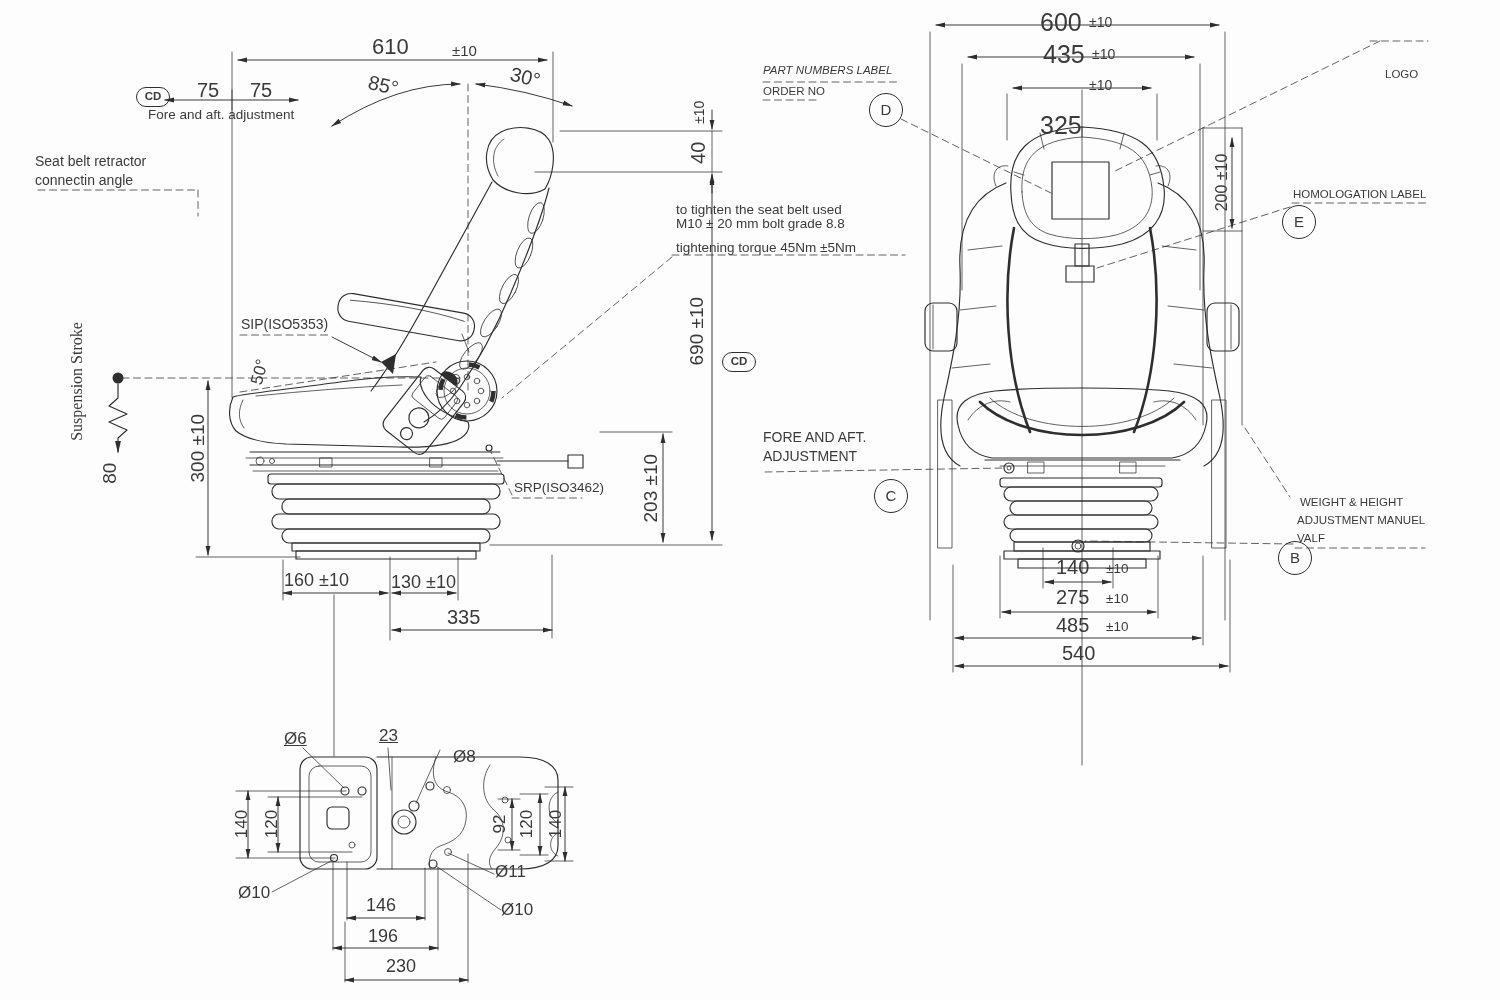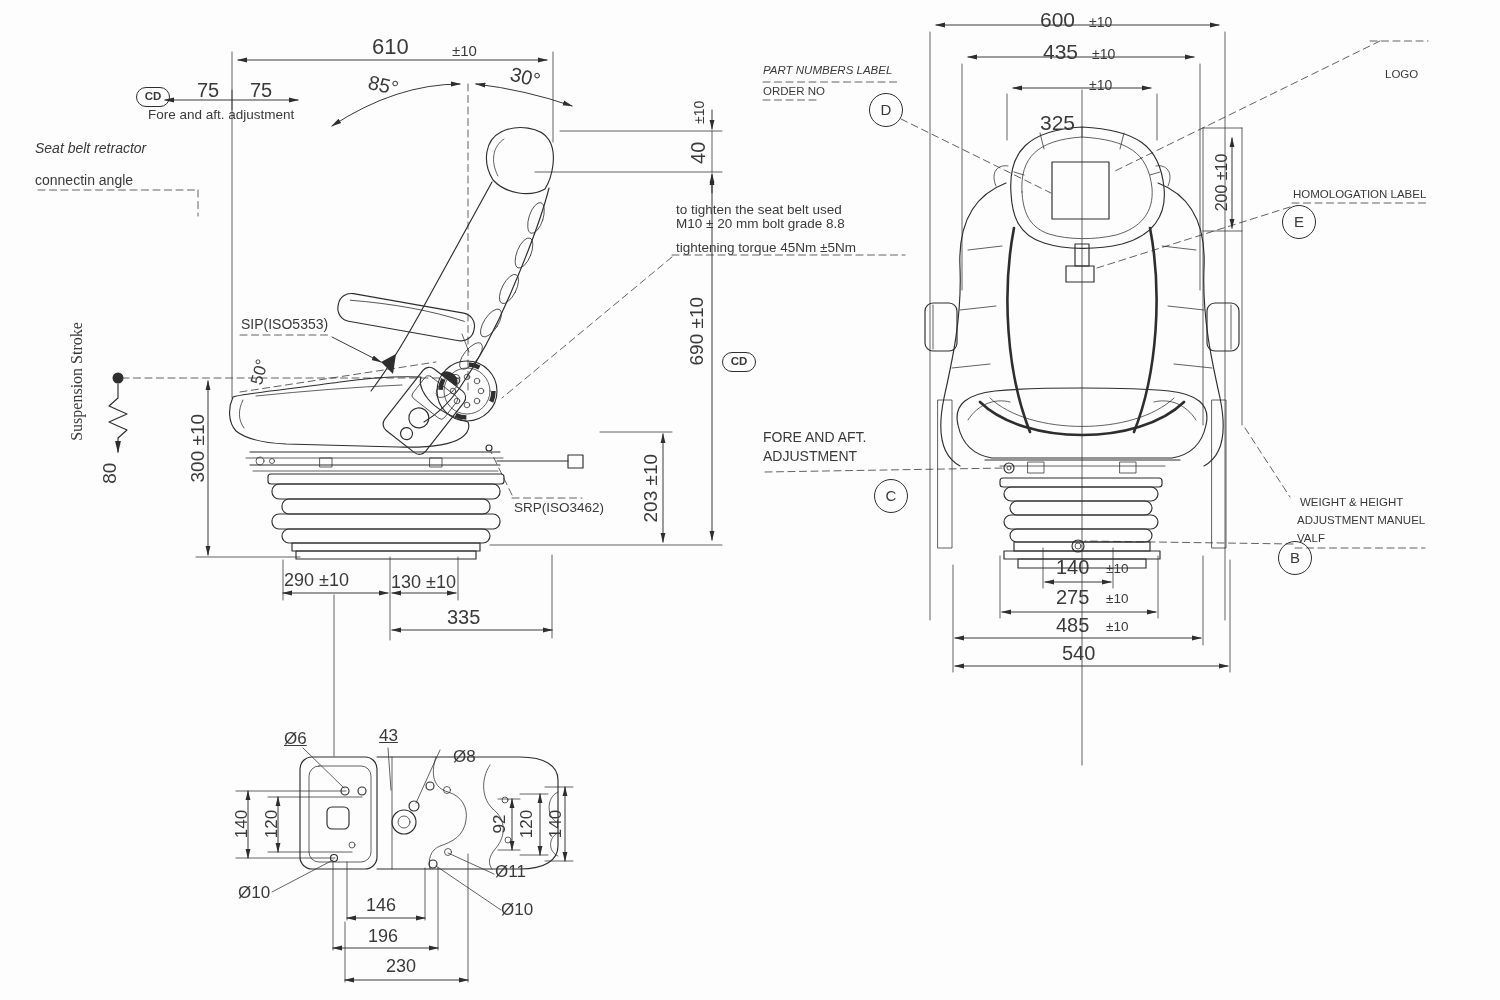--- a/index.html
+++ b/index.html
@@ -6,21 +6,21 @@
   #page{position:relative;width:1500px;height:1000px;background:#fdfdfd;overflow:hidden;
         font-family:"Liberation Sans", sans-serif;color:#3a3a3a;}
   svg{position:absolute;left:0;top:0;}
   .ln{stroke:#2e2e2e;stroke-width:1.15;fill:none;stroke-linejoin:round;stroke-linecap:round;}
   .tn{stroke-width:0.75;}
   .dim{stroke-width:0.95;}
   .dsh{stroke-dasharray:7 4.5;}
   .thk{stroke-width:2.6;}
   .t{position:absolute;white-space:nowrap;color:#3a3a3a;line-height:1.18;}
   .rot{transform:rotate(-90deg);text-align:center;}
-  .f22{font-size:22px;} .f21{font-size:21px;} .f20{font-size:20px;} .f19{font-size:19px;}
+  .f22{font-size:22px;} .f21{font-size:25px;} .f20{font-size:20px;} .f19{font-size:19px;}
   .f18{font-size:18px;} .f17{font-size:17px;} .f16{font-size:16px;} .f15{font-size:15px;}
   .f14{font-size:14px;} .f13{font-size:13.5px;} .f11{font-size:11.5px;}
   .serif{font-family:"Liberation Serif", serif;}
   .oval{position:absolute;border:1.6px solid #2e2e2e;border-radius:10px;width:32px;height:18px;
         text-align:center;font-size:11.5px;line-height:17px;font-weight:bold;}
   .callout{position:absolute;border:1.6px solid #2e2e2e;border-radius:50%;width:32px;height:32px;
         text-align:center;font-size:15px;line-height:31px;}
   .u{text-decoration:underline;}
 </style>
 </head>
@@ -313,33 +313,33 @@
 <div class="t f20" style="left:197px;top:79px;">75</div>
 <div class="t f20" style="left:250px;top:79px;">75</div>
 <div class="oval" style="left:136px;top:87px;">CD</div>
 <div class="t f13" style="left:148px;top:107px;">Fore and aft. adjustment</div>
 <div class="t f20" style="left:368px;top:74px;transform:rotate(13deg);">85°</div>
 <div class="t f20" style="left:510px;top:66px;transform:rotate(14deg);">30°</div>
 <div class="t f14 rot" style="left:679px;top:104px;width:40px;">±10</div>
 <div class="t f20 rot" style="left:684px;top:141px;width:30px;">40</div>
 <div class="t f19 rot" style="left:652px;top:320px;width:90px;">690 ±10</div>
 <div class="oval" style="left:722px;top:352px;">CD</div>
-<div class="t f14" style="left:35px;top:140px;font-style:italic;">Seat belt retractor</div>
+<div class="t f14" style="left:35px;top:153px;">Seat belt retractor</div>
 <div class="t f14" style="left:35px;top:172px;">connectin angle</div>
 <div class="t f16 serif rot" style="left:-1px;top:372px;width:156px;">Suspension Stroke</div>
 <div class="t f19 rot" style="left:156px;top:437px;width:84px;">300 ±10</div>
 <div class="t f19 rot" style="left:95px;top:462px;width:30px;">80</div>
 <div class="t f14" style="left:241px;top:316px;">SIP(ISO5353)</div>
 <div class="t f17" style="left:243px;top:362px;transform:rotate(-75deg);width:34px;text-align:center;">50°</div>
 <div class="t f13" style="left:676px;top:202px;">to tighten the seat belt used</div>
 <div class="t f13" style="left:676px;top:216px;">M10 ± 20 mm bolt grade 8.8</div>
 <div class="t f13" style="left:676px;top:240px;">tightening torque 45Nm ±5Nm</div>
-<div class="t f13" style="left:514px;top:500px;">SRP(ISO3462)</div>
+<div class="t f13" style="left:514px;top:480px;">SRP(ISO3462)</div>
 <div class="t f19 rot" style="left:609px;top:477px;width:84px;">203 ±10</div>
-<div class="t f18" style="left:284px;top:570px;">290 ±10</div>
+<div class="t f18" style="left:284px;top:570px;">160 ±10</div>
 <div class="t f18" style="left:391px;top:572px;">130 ±10</div>
 <div class="t f20" style="left:447px;top:606px;">335</div>
 
 <div class="t f21" style="left:1040px;top:8px;">600</div>
 <div class="t f14" style="left:1089px;top:14px;">±10</div>
 <div class="t f21" style="left:1043px;top:40px;">435</div>
 <div class="t f14" style="left:1092px;top:46px;">±10</div>
 <div class="t f21" style="left:1040px;top:71px;margin-top:40px;">325</div>
 <div class="t f14" style="left:1089px;top:77px;">±10</div>
 <div class="t f11" style="left:1385px;top:26px;margin-top:42px;">LOGO</div>
@@ -358,21 +358,21 @@
 <div class="callout" style="left:1278px;top:541px;">B</div>
 <div class="t f20" style="left:1056px;top:556px;">140</div>
 <div class="t f13" style="left:1106px;top:561px;">±10</div>
 <div class="t f20" style="left:1056px;top:586px;">275</div>
 <div class="t f13" style="left:1106px;top:591px;">±10</div>
 <div class="t f20" style="left:1056px;top:614px;">485</div>
 <div class="t f13" style="left:1106px;top:619px;">±10</div>
 <div class="t f20" style="left:1062px;top:642px;">540</div>
 
 <div class="t f17" style="left:284px;top:729px;text-decoration:underline;">Ø6</div>
-<div class="t f17 u" style="left:379px;top:726px;">43</div>
+<div class="t f17 u" style="left:379px;top:726px;">23</div>
 <div class="t f17" style="left:429px;top:747px;margin-left:24px;">Ø8</div>
 <div class="t f17 rot" style="left:222px;top:814px;width:40px;">140</div>
 <div class="t f17 rot" style="left:252px;top:814px;width:40px;">120</div>
 <div class="t f17 rot" style="left:480px;top:814px;width:40px;">92</div>
 <div class="t f17 rot" style="left:507px;top:814px;width:40px;">120</div>
 <div class="t f17 rot" style="left:536px;top:814px;width:40px;">140</div>
 <div class="t f17" style="left:238px;top:883px;">Ø10</div>
 <div class="t f17" style="left:495px;top:862px;">Ø11</div>
 <div class="t f17" style="left:501px;top:900px;">Ø10</div>
 <div class="t f18" style="left:366px;top:895px;">146</div>

